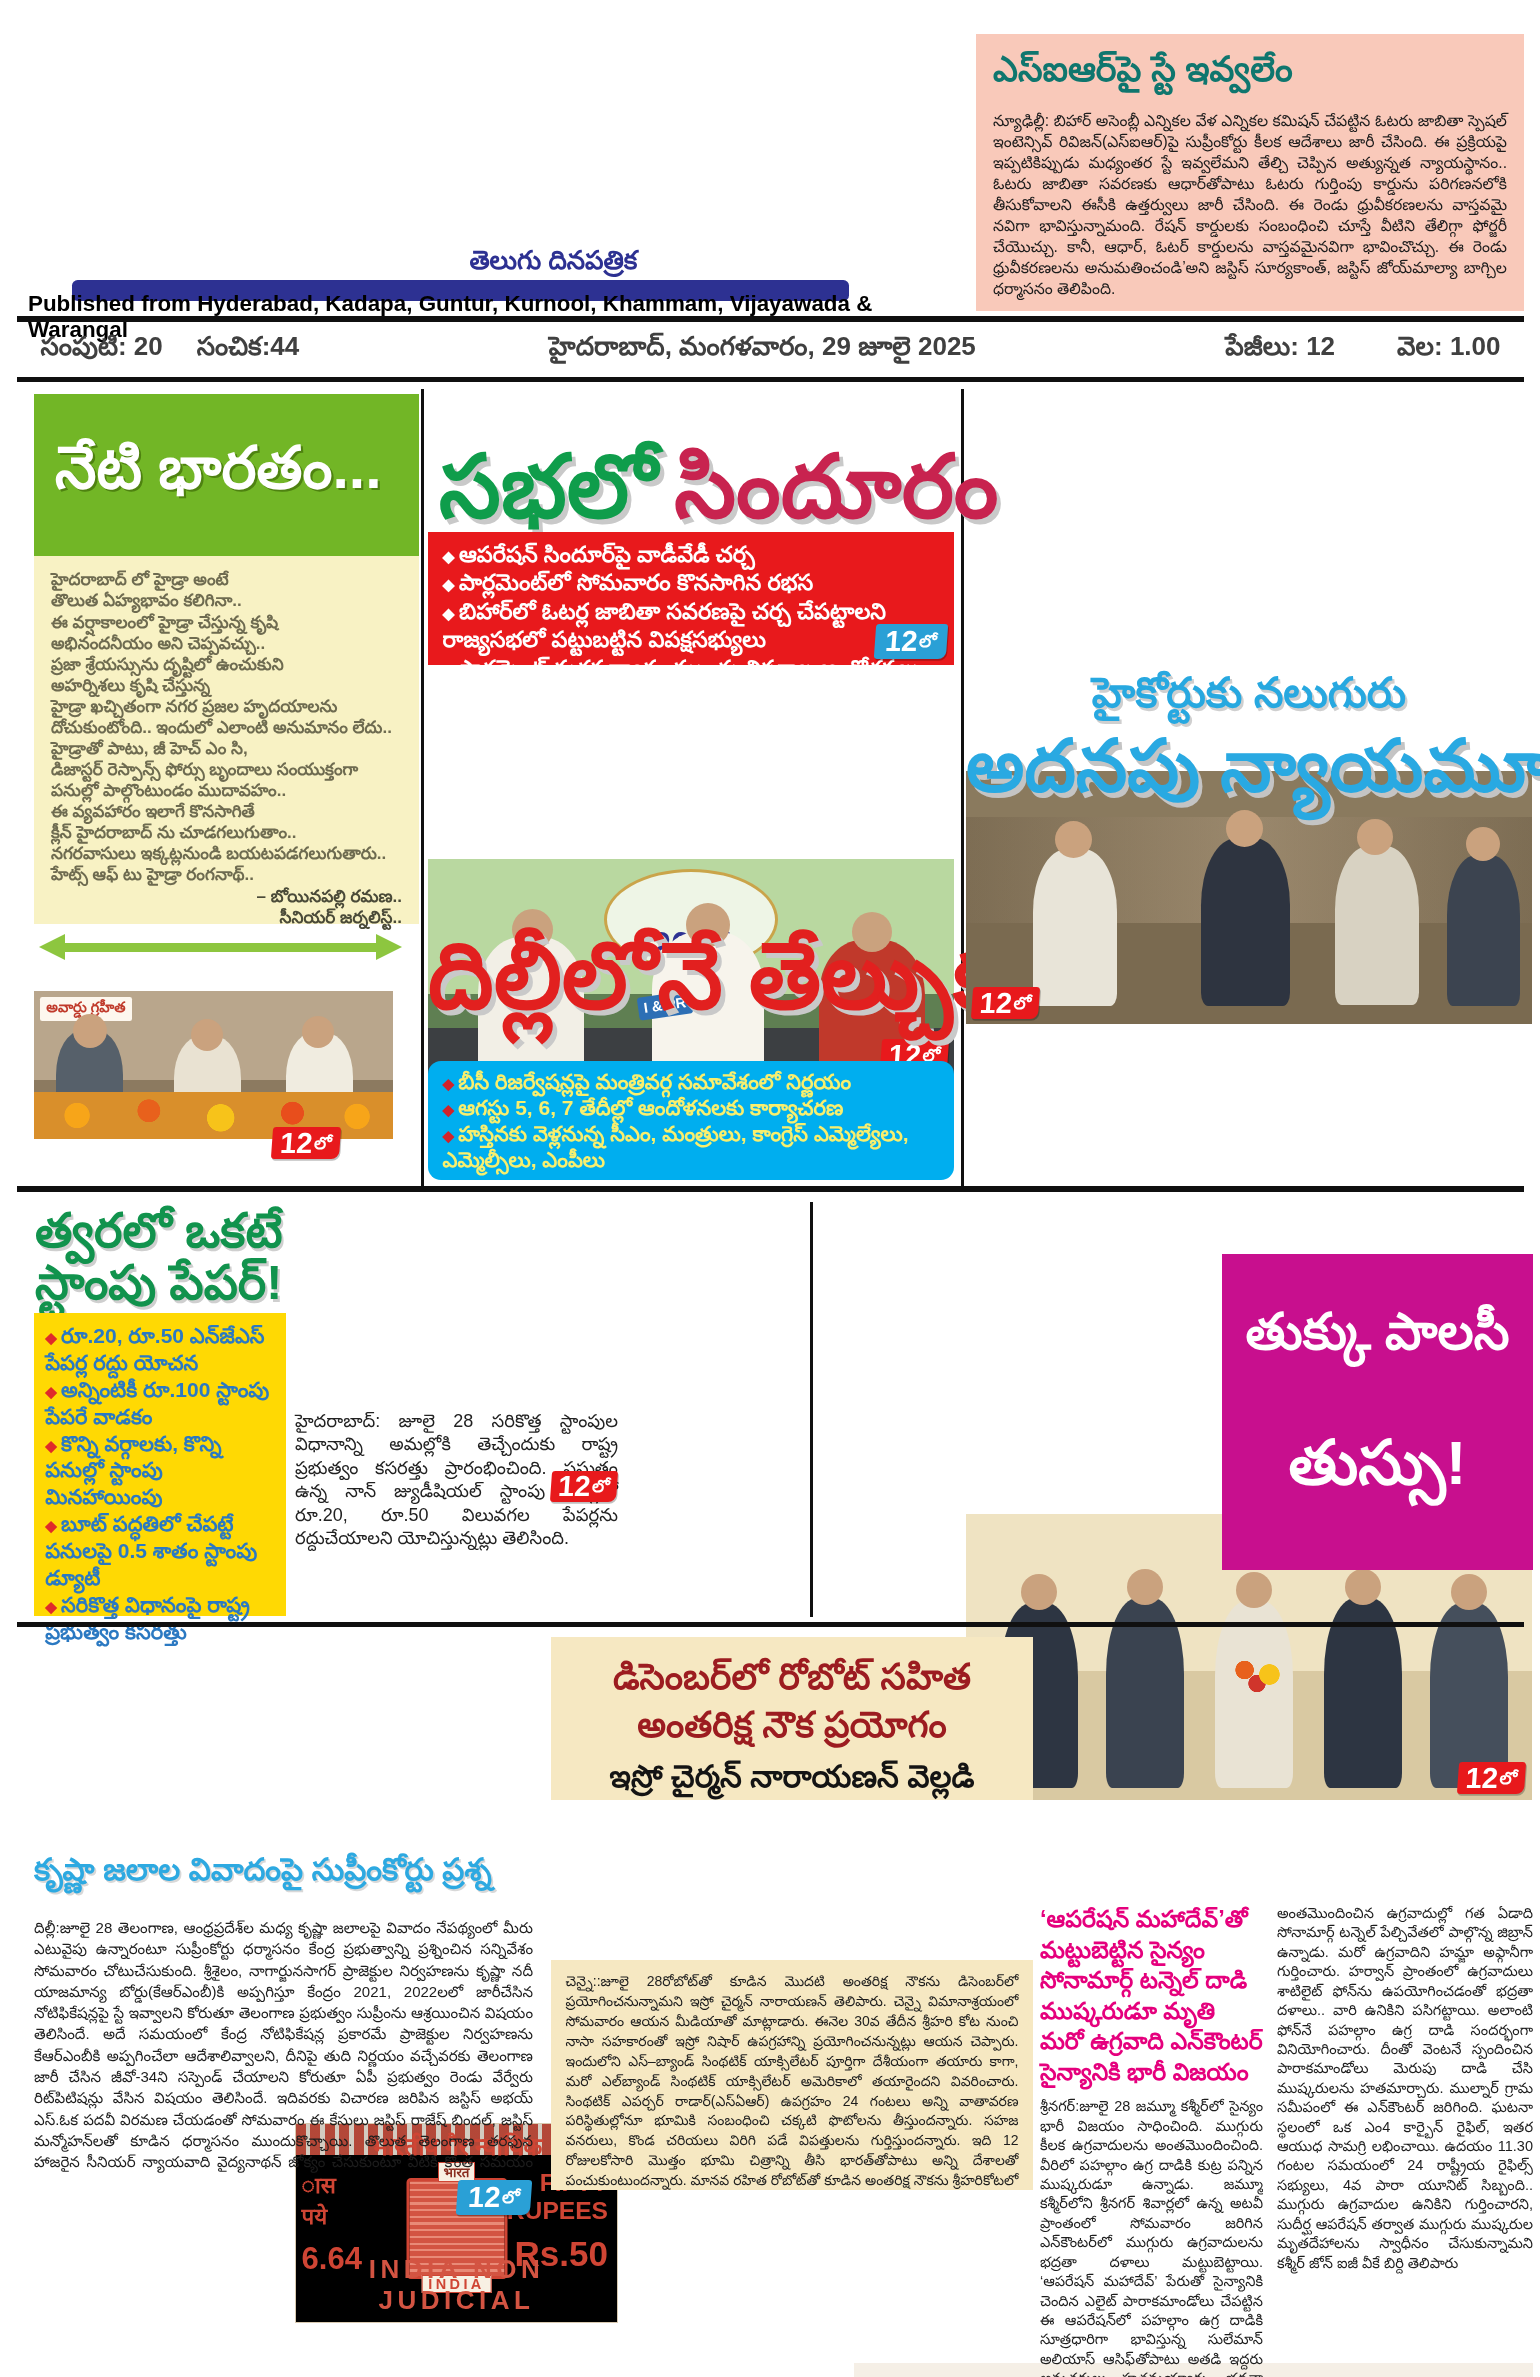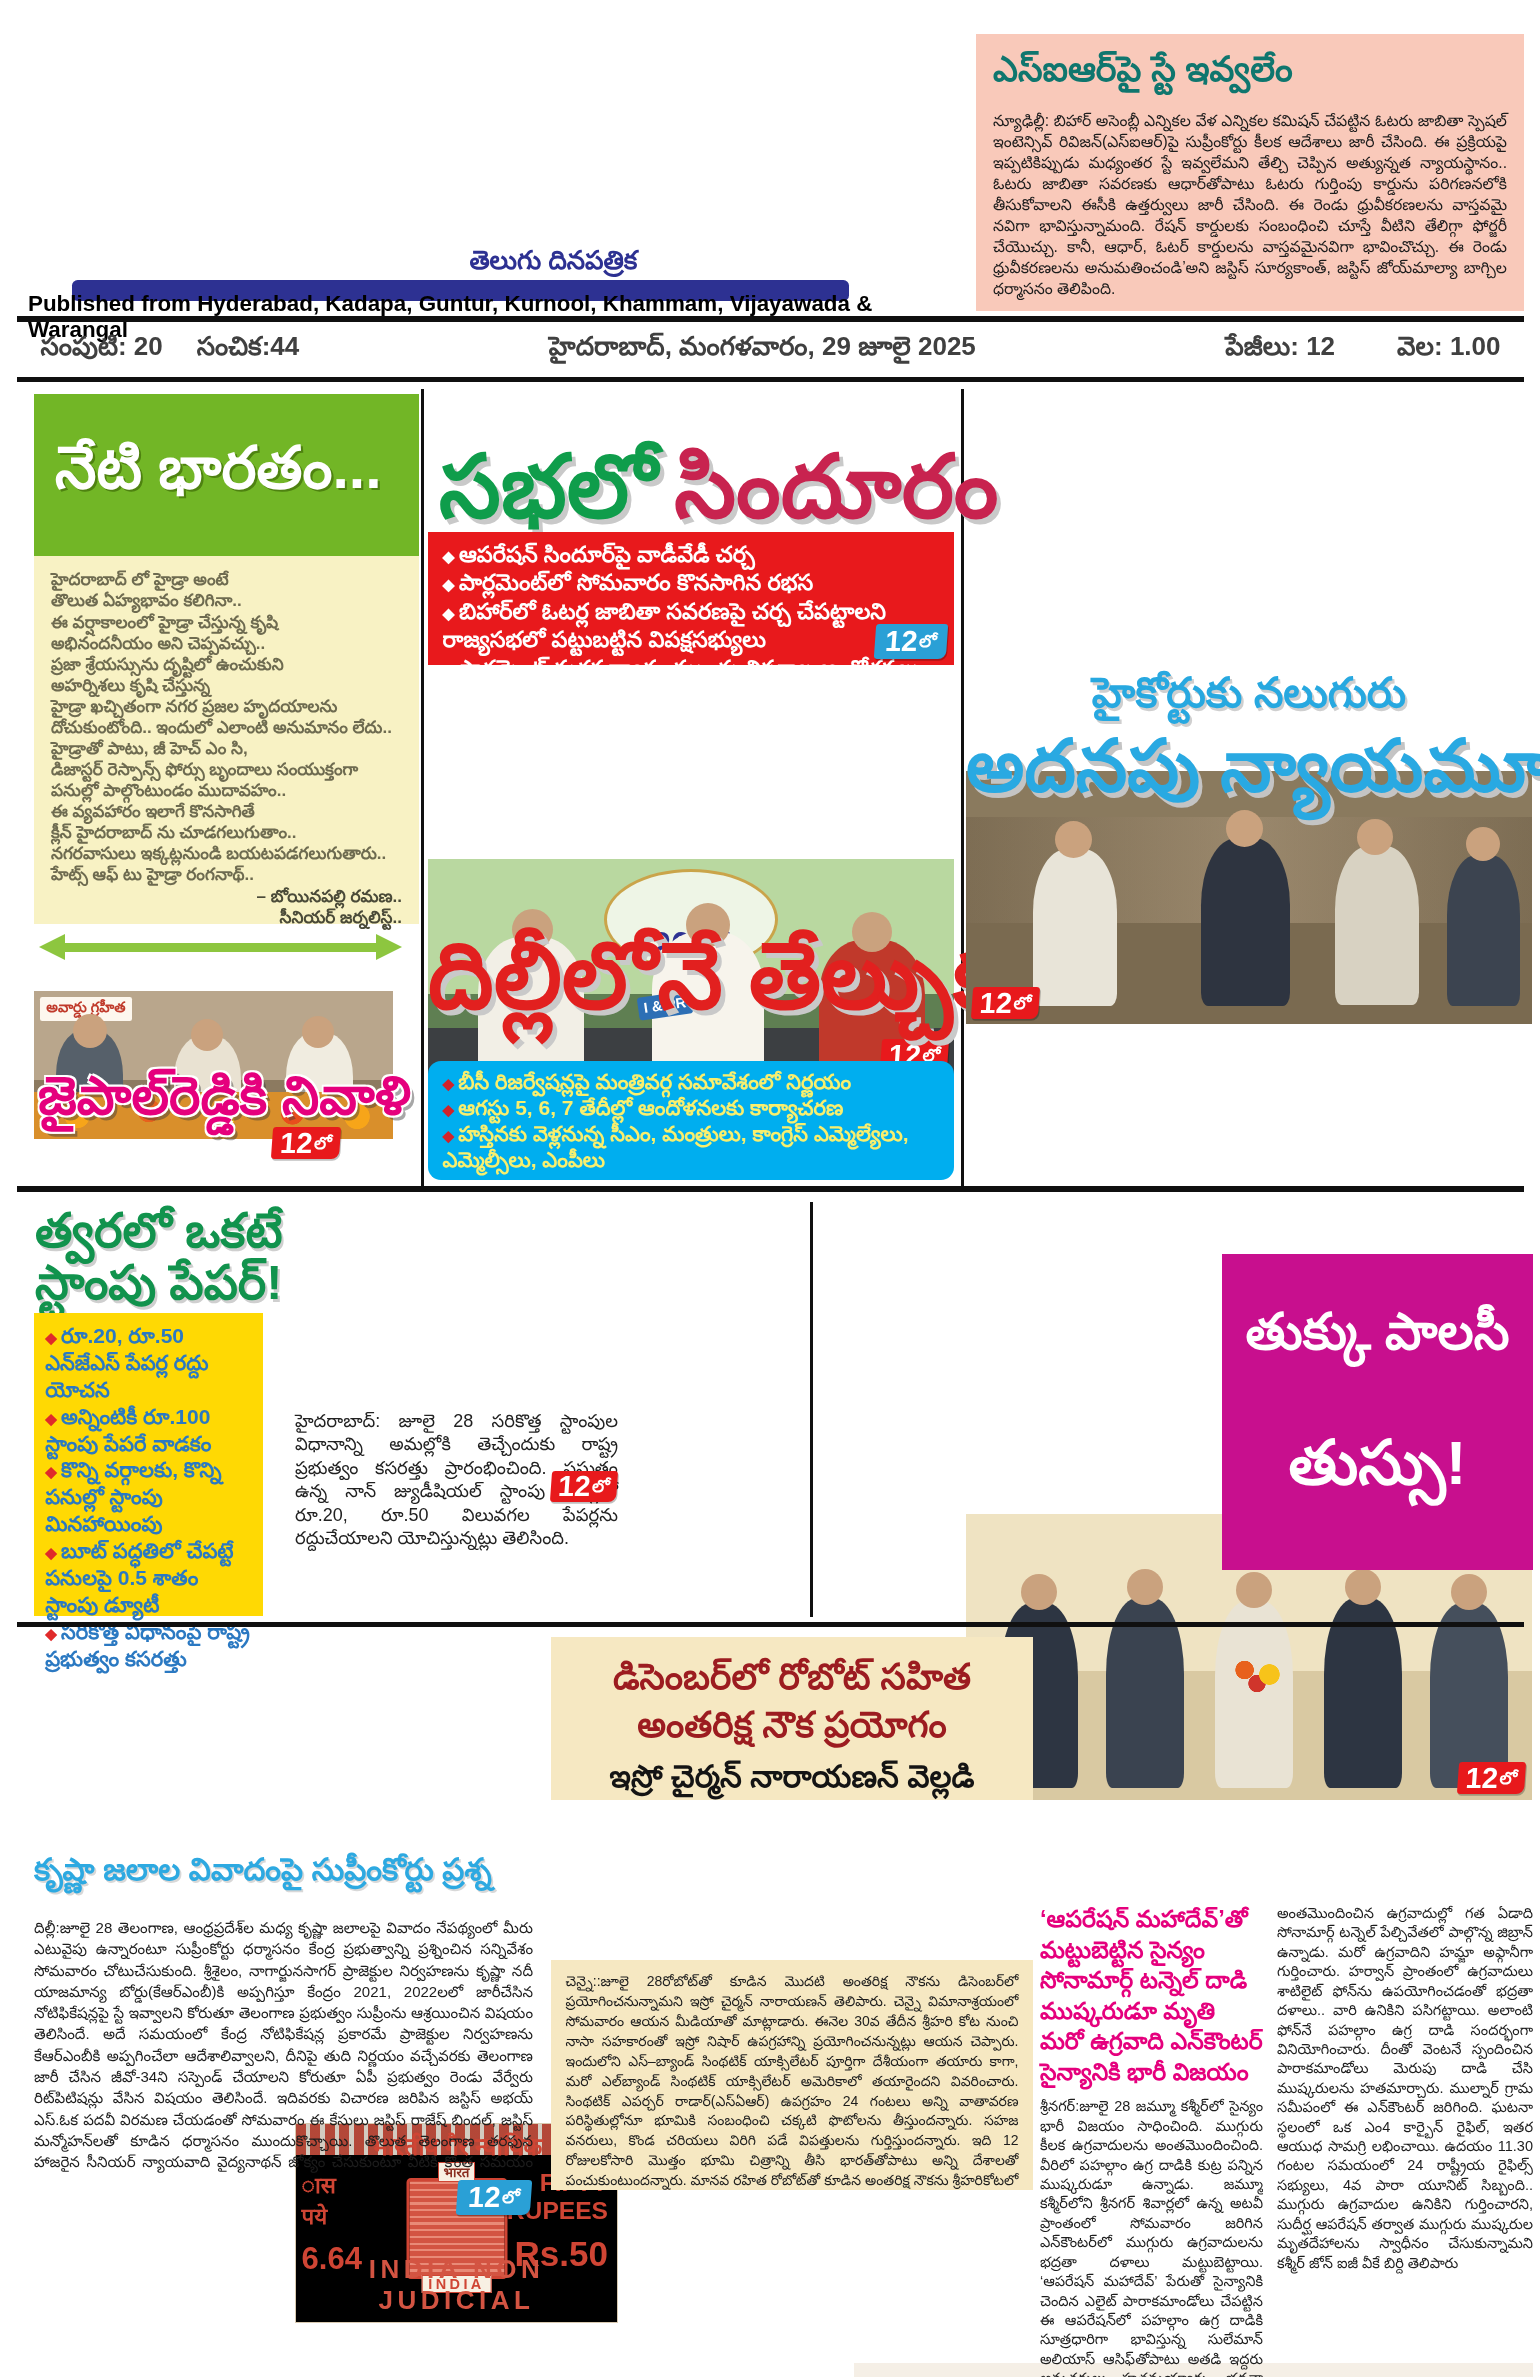--- a/index.html
+++ b/index.html
@@ -176,21 +176,20 @@
   <div class="abs photo ph-jaipal" style="left:34px;top:974px;width:359px;height:148px;">
     <div class="banner-frag">అవార్డు గ్రహీత</div>
     <div class="fig" style="left:22.4px;top:39px;width:67px;height:112px;background:#56606a;"></div>
     <div class="head-dot" style="left:39px;top:22.4px;width:34px;height:34px;"></div>
     <div class="fig" style="left:140px;top:45px;width:67px;height:106px;background:#e9e2d2;"></div>
     <div class="head-dot" style="left:157px;top:28px;width:32px;height:32px;"></div>
     <div class="fig" style="left:252px;top:42px;width:67px;height:109px;background:#f0ece0;"></div>
     <div class="head-dot" style="left:268px;top:25px;width:32px;height:32px;"></div>
     <div class="marigold"></div>
   </div>
-  <div class="abs jaipal-head" style="left:38px;top:1065px;">జైపాల్‌రెడ్డికి నివాళి</div>
   <div class="abs badge badge-red" style="left:272px;top:1127px;width:68px;height:32px;">
     <span class="n">12</span>
       <span class="s">లో</span>
   </div>
 
   <div class="abs sabhalo-head" style="left:439px;top:434px;">
     <span class="g">సభలో</span><span class="r">సిందూరం</span>
   </div>
   <div class="abs rbox" style="left:428px;top:532px;width:526px;height:133px;">
     <div class="bl">ఆపరేషన్ సిందూర్‌పై వాడీవేడీ చర్చ</div>
@@ -260,21 +259,21 @@
         <span class="s">లో</span>
     </div>
   </div>
 
   <div class="abs vrule" style="left:810px;top:1202px;width:3.4px;height:415px;"></div>
 
   <div class="abs stamp-head" style="left:35px;top:1205px;width:252px;">
     <div>త్వరలో ఒకటే</div>
     <div>స్టాంపు పేపర్!</div>
   </div>
-  <div class="abs ybox" style="left:34px;top:1313px;width:229px;height:303px;">
+  <div class="abs ybox" style="left:34px;top:1313px;width:252px;height:303px;">
     <div class="bl">రూ.20, రూ.50 ఎన్‌జేఎస్ పేపర్ల రద్దు యోచన</div>
     <div class="bl">అన్నింటికీ రూ.100 స్టాంపు పేపరే వాడకం</div>
     <div class="bl">కొన్ని వర్గాలకు, కొన్ని పనుల్లో స్టాంపు మినహాయింపు</div>
     <div class="bl">బూట్ పద్ధతిలో చేపట్టే పనులపై 0.5 శాతం స్టాంపు డ్యూటీ</div>
     <div class="bl">సరికొత్త విధానంపై రాష్ట్ర ప్రభుత్వం కసరత్తు</div>
   </div>
 
   <div class="abs photo stamp-img" style="left:295px;top:1202px;width:323px;height:200px;">
     <div class="stamp-band" style="top:0;"></div>
 

